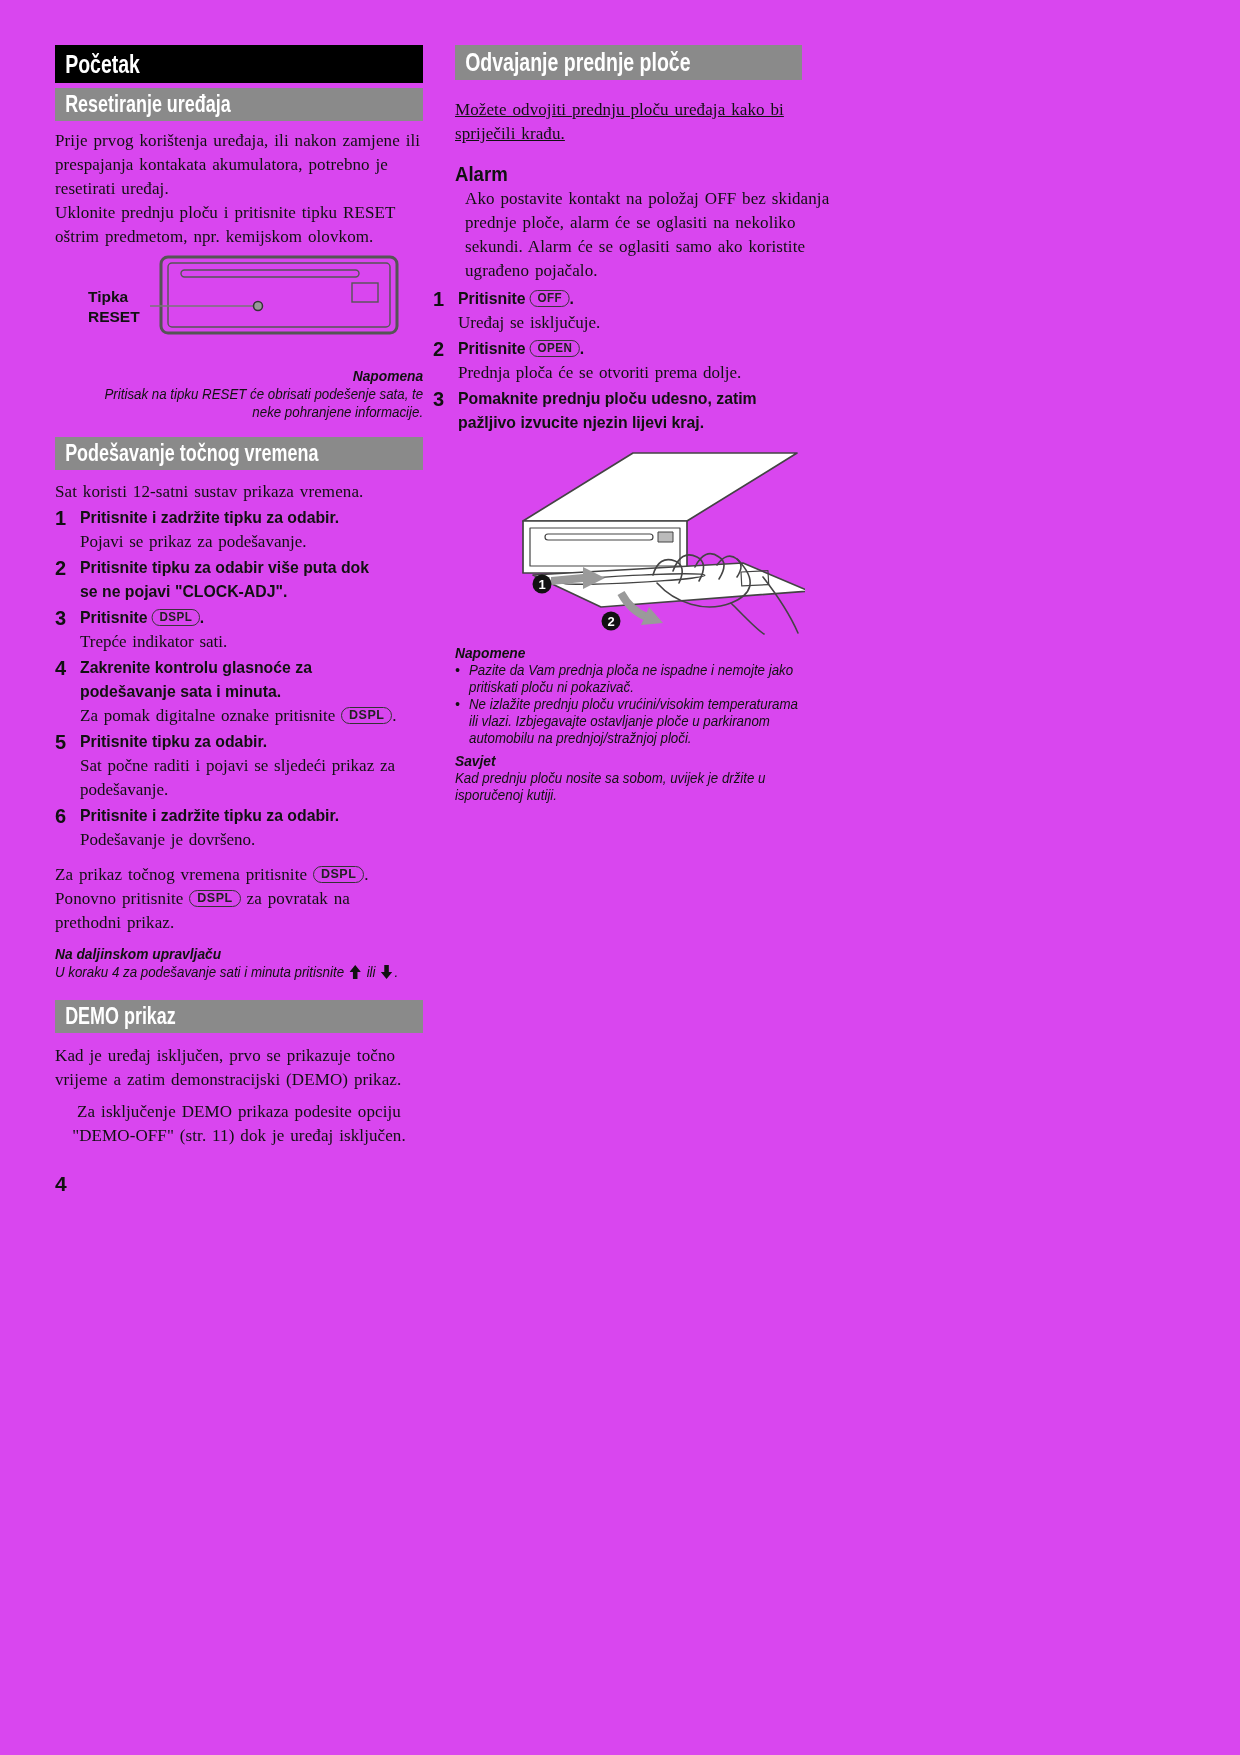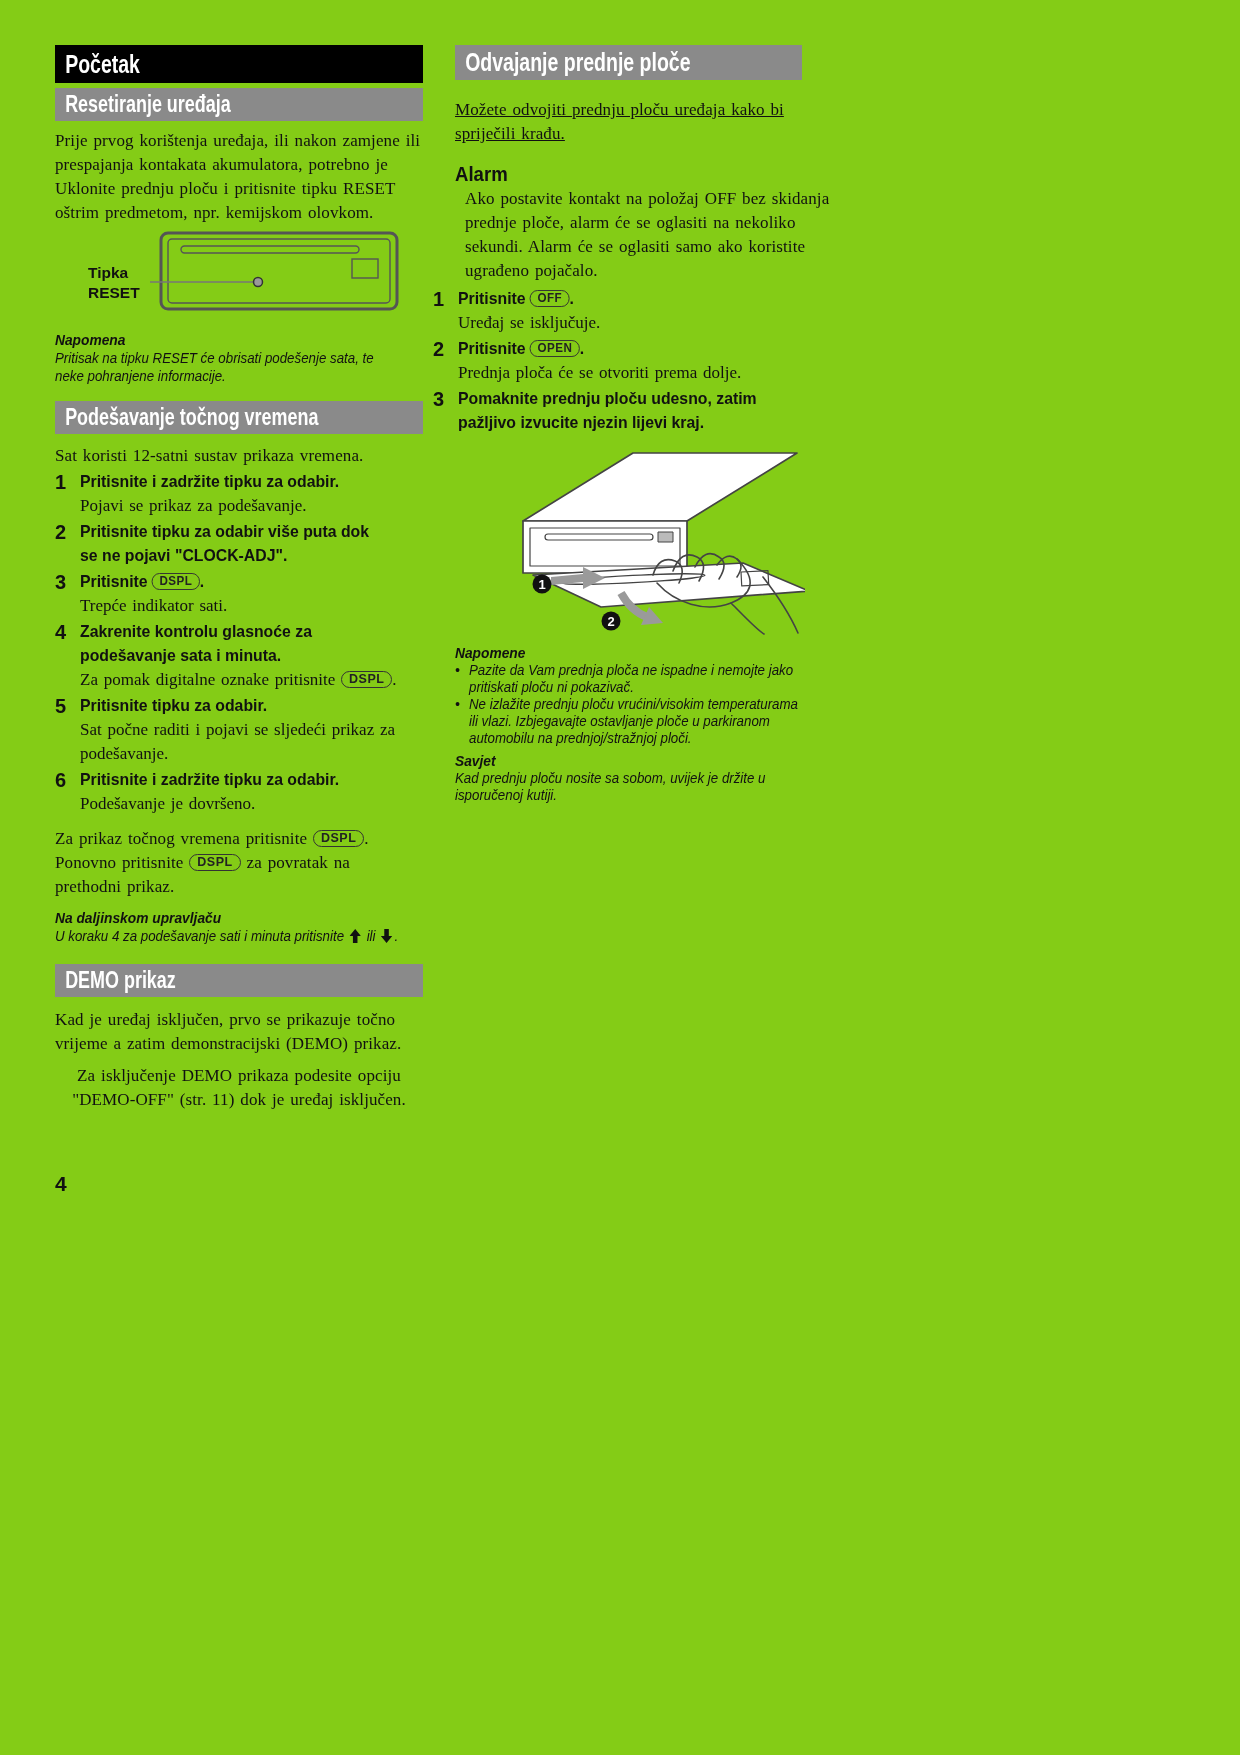--- a/index.html
+++ b/index.html
@@ -1,16 +1,16 @@
 <!DOCTYPE html>
 <html><head>
 <meta charset="utf-8">
 <style>
   html,body{margin:0;padding:0;background:#e8e8e8;}
-  #page{position:relative;width:1240px;height:1755px;background:#84cc16;overflow:hidden;
+  #page{position:relative;width:1240px;height:1755px;background:#d946ef;overflow:hidden;
         font-family:"Liberation Serif",serif;color:#111;}
 
   
   #left-col{position:absolute;left:55px;top:45px;width:368px;}
   #right-col{position:absolute;left:433px;top:45px;width:392px;}
 
   
   .bar{height:33px;line-height:33px;overflow:hidden;}
   .bar-black{background:#000000;height:38px;line-height:38px;}
   .bar-gray{background:#8a8a8a;text-decoration:underline;}
@@ -68,40 +68,41 @@
       <span class="bar-text">Početak</span>
     </div>
 
     <div class="bar bar-gray" style="margin-top:5px;">
       <span class="bar-text" style="font-size:23px;">Resetiranje uređaja</span>
     </div>
 
     <div class="b" style="margin-top:8px;">
       <div>Prije prvog korištenja uređaja, ili nakon zamjene ili</div>
       <div>prespajanja kontakata akumulatora, potrebno je</div>
+      <div>resetirati uređaj.</div>
       <div>Uklonite prednju ploču i pritisnite tipku RESET</div>
       <div>oštrim predmetom, npr. kemijskom olovkom.</div>
     </div>
 
     <div style="margin-top:4px;">
       <svg width="368" height="86" viewBox="0 0 368 86">
         <g fill="none" stroke="#555">
           <rect x="106" y="4" width="236" height="76" rx="7" stroke-width="3"></rect>
           <rect x="113" y="10" width="222" height="64" rx="4" stroke-width="1.4"></rect>
           <rect x="126" y="17" width="178" height="7" rx="3.5" stroke-width="1.4"></rect>
           <rect x="297" y="30" width="26" height="19" stroke-width="1.4"></rect>
           <line x1="95" y1="53" x2="199" y2="53" stroke-width="1.5" stroke="#777"></line>
         </g>
         <circle cx="203" cy="53" r="4.5" fill="#999" stroke="#333" stroke-width="1.5"></circle>
         <text x="33" y="49" font-family="Liberation Sans, sans-serif" font-weight="bold" font-size="15.5" fill="#111">Tipka</text>
         <text x="33" y="69" font-family="Liberation Sans, sans-serif" font-weight="bold" font-size="15.5" fill="#111">RESET</text>
       </svg>
     </div>
 
-    <div class="note" style="margin-top:12px;">
+    <div class="note" style="margin-top:24px;text-align:right;">
       <div class="nt cx95">Napomena</div>
       <div class="cx95">Pritisak na tipku RESET će obrisati podešenje sata, te</div>
       <div class="cx95">neke pohranjene informacije.</div>
     </div>
 
     <div class="bar bar-gray" style="margin-top:16px;">
       <span class="bar-text" style="font-size:23px;">Podešavanje točnog vremena</span>
     </div>
 
     <div class="b" style="margin-top:10px;">

